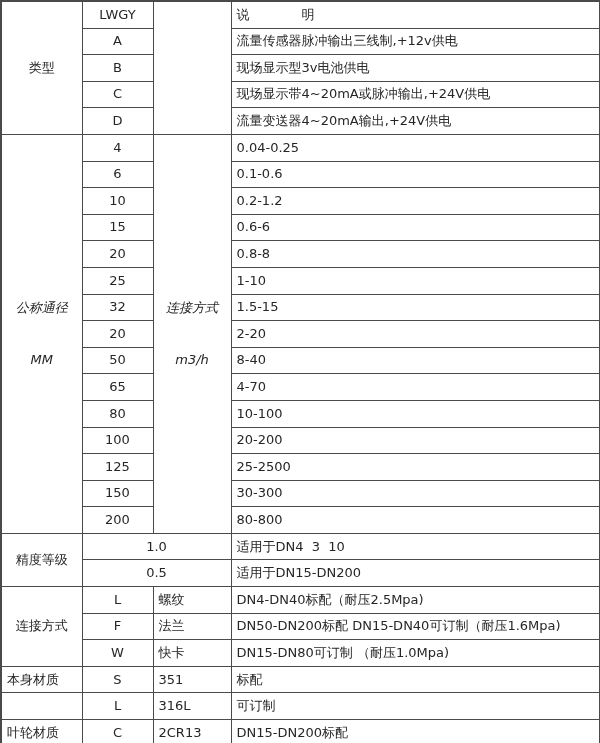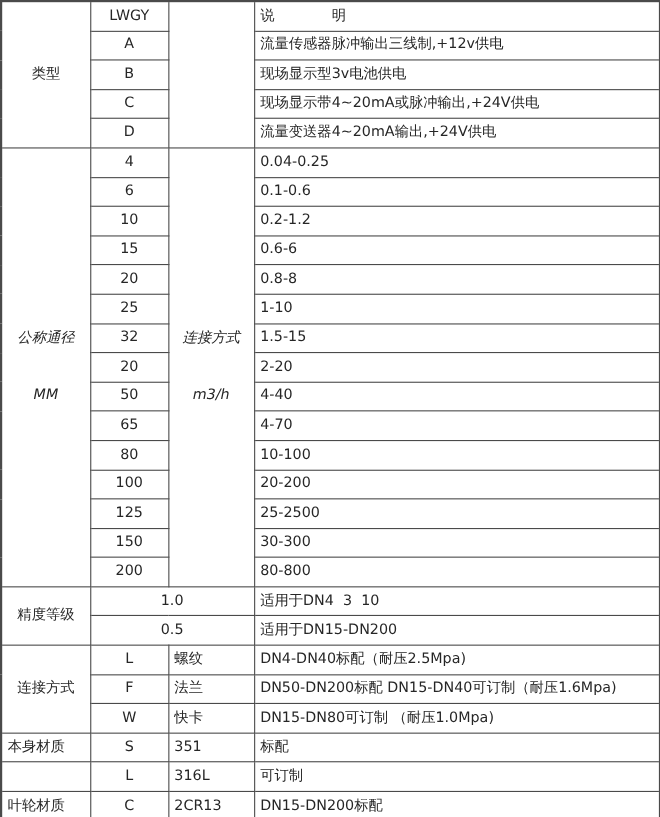--- a/index.html
+++ b/index.html
@@ -114,21 +114,21 @@
       <tr>
         <td class="c">32</td>
         <td>1.5-15</td>
       </tr>
       <tr>
         <td class="c">20</td>
         <td>2-20</td>
       </tr>
       <tr>
         <td class="c">50</td>
-        <td>4-40</td>
+        <td>8-40</td>
       </tr>
       <tr>
         <td class="c">65</td>
         <td>4-70</td>
       </tr>
       <tr>
         <td class="c">80</td>
         <td>10-100</td>
       </tr>
       <tr>

